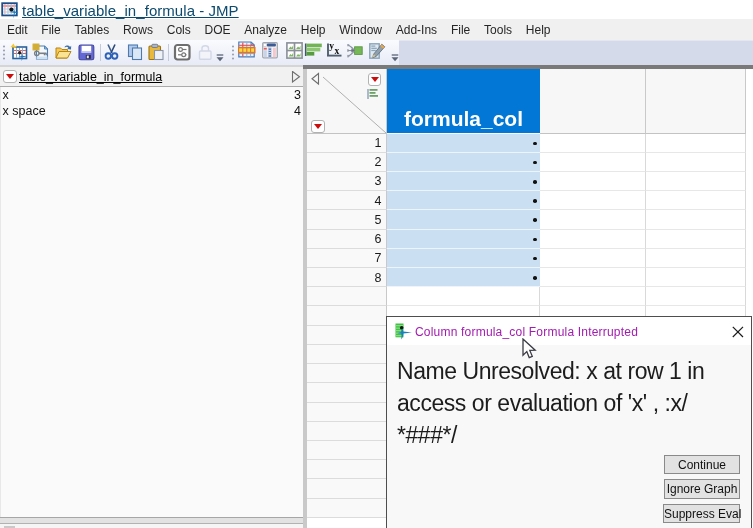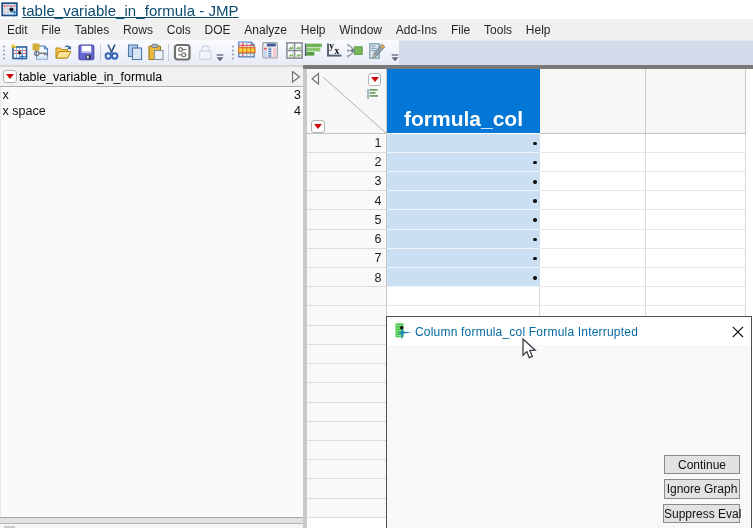--- a/index.html
+++ b/index.html
@@ -10,21 +10,21 @@
 #titletext { left:22px; top:1.5px; font-size:15px; color:#0c4a6e; letter-spacing:0.05px;text-decoration:underline; }
 #menubar { left:0; top:19px; width:753px; height:21px; background:#f0f0f0; display:flex; align-items:center; }
 #menubar span { font-size:12px; color:#262626; padding:0 6.9px; }
 #toolbar { left:0; top:40px; width:753px; height:25px; background:#d5daeb; border-top:1px solid #e4e7f2; }
 #toolbarleft { left:0; top:40px; width:399px; height:25px; background:linear-gradient(#fafbfe,#e7ebf6); }
 .tsep { position:absolute; top:44px; width:1px; height:17px; background:#c5cada; }
 #darkline { left:303px; top:64.5px; width:450px; height:4.2px; background:#797979; }
 #lightline { left:0; top:65px; width:303px; height:1.5px; background:#d5d5d5; }
 #leftpanel { left:0; top:66.5px; width:303px; height:451px; background:#fafafa; border-left:1px solid #e8e8e8; }
 #panelhdr { left:0; top:67px; width:303px; height:19.5px; background:#f1f1f1; border-bottom:1px solid #ababab; }
-#panelhdrtext { left:19px; top:69.5px; font-size:12.5px; color:#000; }
+#panelhdrtext { left:19px; top:69.5px; font-size:12.5px; color:#000;text-decoration:underline; }
 .redbtn { position:absolute; width:13.5px; height:13.5px; background:#ffffff; border:1px solid #b2b2b2; border-radius:3px; }
 .redbtn:after { content:""; position:absolute; left:2.4px; top:3.8px; width:0; height:0; border-left:4.1px solid transparent; border-right:4.1px solid transparent; border-top:5.2px solid #cc0b0b; }
 .paneltxt { font-size:12.5px; color:#111; }
 .panelval { font-size:12.5px; color:#111; }
 #splitter { left:303px; top:69px; width:3.5px; height:459px; background:#c9c9c9; }
 #gridbg { left:306.5px; top:69px; width:439.5px; height:459px; background:#ffffff; }
 .hdrcell { background:#f7f7f7; border-right:1px solid #c9c9c9; border-bottom:1px solid #c3c3c3; }
 #cornercell { left:306.5px; top:69px; width:80.0px; height:64.5px; }
 #bluehdr { left:386.5px; top:69px; width:153.5px; height:64px; background:#0277d6; color:#ffffff; font-weight:bold; font-size:21px; }
 #bluehdr span { position:absolute; left:17.5px; bottom:2.5px; }
@@ -33,21 +33,21 @@
 .bluecell { background:#cbdff2; border-bottom:1px solid #eef4fb; }
 .dot { position:absolute; right:3.5px; top:8px; width:3.6px; height:3.6px; border-radius:50%; background:#111; }
 .emptycell { background:#ffffff; border-bottom:1px solid #e7e7e7; border-right:1px solid #d9d9d9; }
 #bstrip1 { left:0; top:517px; width:303px; height:1.2px; background:#a6a6a6; }
 #bstrip2 { left:0; top:518.2px; width:303px; height:5px; background:#e2e2e2; }
 #bstrip3 { left:0; top:523.2px; width:303px; height:1.2px; background:#b2b2b2; }
 #bstrip4 { left:0; top:524.4px; width:303px; height:3.6px; background:#f5f5f5; }
 #bthumb { left:3.5px; top:525.8px; width:11px; height:2.2px; background:#c9c9c9; }
 #dialog { left:386px; top:316px; width:366px; height:216px; background:#f8f8f8; border:1px solid #4e4e4e; }
 #dlgtitle { position:absolute; left:0; top:0; width:364px; height:28px; background:#ffffff; }
-#dlgtitletext { left:28px; top:7.5px; font-size:12px; color:#0369a1; position:absolute; letter-spacing:0.2px; }
+#dlgtitletext { left:28px; top:7.5px; font-size:12px; color:#a21caf; position:absolute; letter-spacing:0.2px; }
 #dlgmsg { left:10px; top:37.5px; position:absolute; font-size:23px; color:#1c1c1c; line-height:32px; letter-spacing:-0.45px; }
 .dlgbtn { position:absolute; background:#e2e2e2; border:1px solid #8a8a8a; font-size:12px; color:#111; text-align:center; white-space:nowrap; }
 </style>
 </head>
 <body>
 <div class="abs" id="titlebar"></div>
 <svg class="abs" style="left:0.5px;top:0.5px" width="19" height="19" viewBox="0 0 19 19">
   <rect x="1.2" y="2.2" width="14.6" height="12.2" fill="#ffffff" stroke="#1a4f8a" stroke-width="1.8"></rect>
   <line x1="2.2" y1="5" x2="15" y2="5" stroke="#e05555" stroke-width="1.2"></line>
   <line x1="3.9" y1="3" x2="3.9" y2="13.5" stroke="#eda0a0" stroke-width="1.1"></line>
@@ -396,20 +396,21 @@
     <rect x="0.5" y="9.6" width="8" height="1.1" fill="#8fe28f"></rect>
     <rect x="0.5" y="12.1" width="8" height="1.1" fill="#8fe28f"></rect>
     <circle cx="6.7" cy="4.7" r="1.8" fill="#141414"></circle>
     <path d="M 7.3 5.6 C 8.0 7.0 8.2 7.8 8.2 8.6 L 17.0 9.4 L 8.3 10.6 C 8.4 12.8 7.7 14.8 6.1 16.6 C 6.6 14.5 6.7 12.6 6.4 10.8 L 2.3 10.2 L 6.2 9.0 C 6.1 7.6 6.5 6.7 7.3 5.6 Z" fill="#1b7fc4"></path>
   </svg>
   <div id="dlgtitletext">Column formula_col Formula Interrupted</div>
   <svg style="position:absolute;left:344.5px;top:8.5px" width="12" height="12" viewBox="0 0 12 12">
     <line x1="0.8" y1="0.8" x2="11" y2="11" stroke="#1a1a1a" stroke-width="1.15"></line>
     <line x1="11" y1="0.8" x2="0.8" y2="11" stroke="#1a1a1a" stroke-width="1.15"></line>
   </svg>
+  <div id="dlgmsg">Name Unresolved: x at row 1 in<br>access or evaluation of 'x' , :x/<br>*###*/</div>
   <div class="dlgbtn" style="left:277px;top:138px;width:76px;height:19px;line-height:19px;">Continue</div>
   <div class="dlgbtn" style="left:277px;top:162px;width:76px;height:19.5px;line-height:18.5px;">Ignore Graph</div>
   <div class="dlgbtn" style="left:276px;top:186.5px;width:77px;height:19.5px;line-height:18.5px;">Suppress Eval</div>
 </div>
 
 <svg class="abs" style="left:522px;top:338px" width="15" height="22" viewBox="0 0 15 22">
   <path d="M 1 1 L 1 17.2 L 4.8 13.6 L 7.2 19.6 L 10.3 18.3 L 7.8 12.4 L 13.2 12.2 Z" fill="#ffffff" stroke="#3a3a44" stroke-width="1.3" stroke-linejoin="miter"></path>
 </svg>
 
 </body></html>

